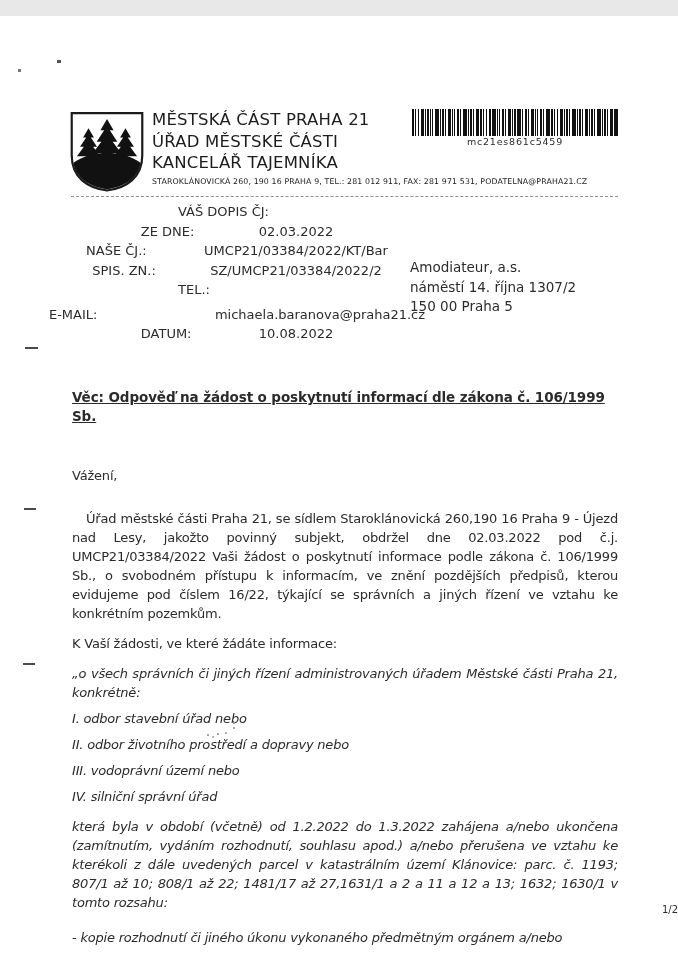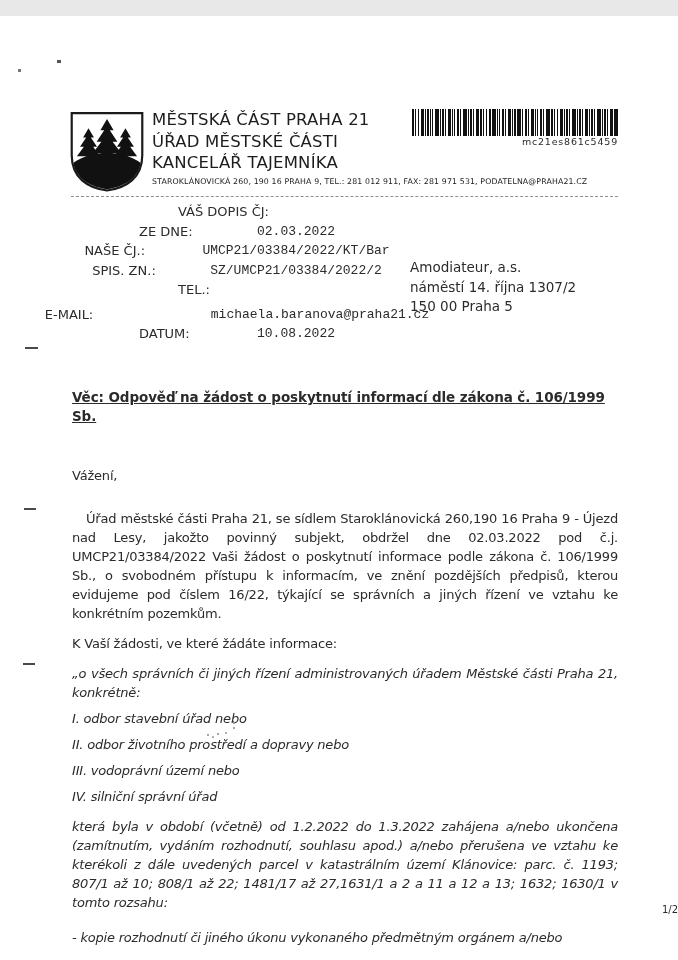--- a/index.html
+++ b/index.html
@@ -40,21 +40,21 @@
     width: 470px;
     font-size: 7.8px;
     letter-spacing: 0.15px;
     color: #1a1a1a;
     white-space: nowrap;
   }
   .barcode-wrap {
     position: absolute;
     left: 412px; top: 93px;
     width: 206px;
-    text-align: right;
+    text-align: center;
   }
   .barcode-bars { display: block; width: 206px; height: 27px; }
   .barcode-text {
     font-size: 9.5px;
     color: #2a2a2a;
     letter-spacing: 0.8px;
     margin-top: 0px;
   }
 
   .separator {
@@ -68,21 +68,21 @@
   .meta {
     position: absolute;
     left: 72px; top: 186px;
     width: 330px;
     font-size: 13px;
     color: #2b2b2b;
   }
   .meta-row { display: flex; line-height: 19.5px; justify-content: center; }
   .meta-row.gap-above { margin-top: 5px; gap: 48px; }
   .meta-label { width: 118px; flex: none; }
-  .meta-value { white-space: nowrap; font-family: Liberation Mono, monospace; }
+  .meta-value { white-space: nowrap; }
 
   .recipient {
     position: absolute;
     left: 410px; top: 242px;
     font-size: 13.5px;
     line-height: 19.5px;
     color: #2b2b2b;
   }
 
   

